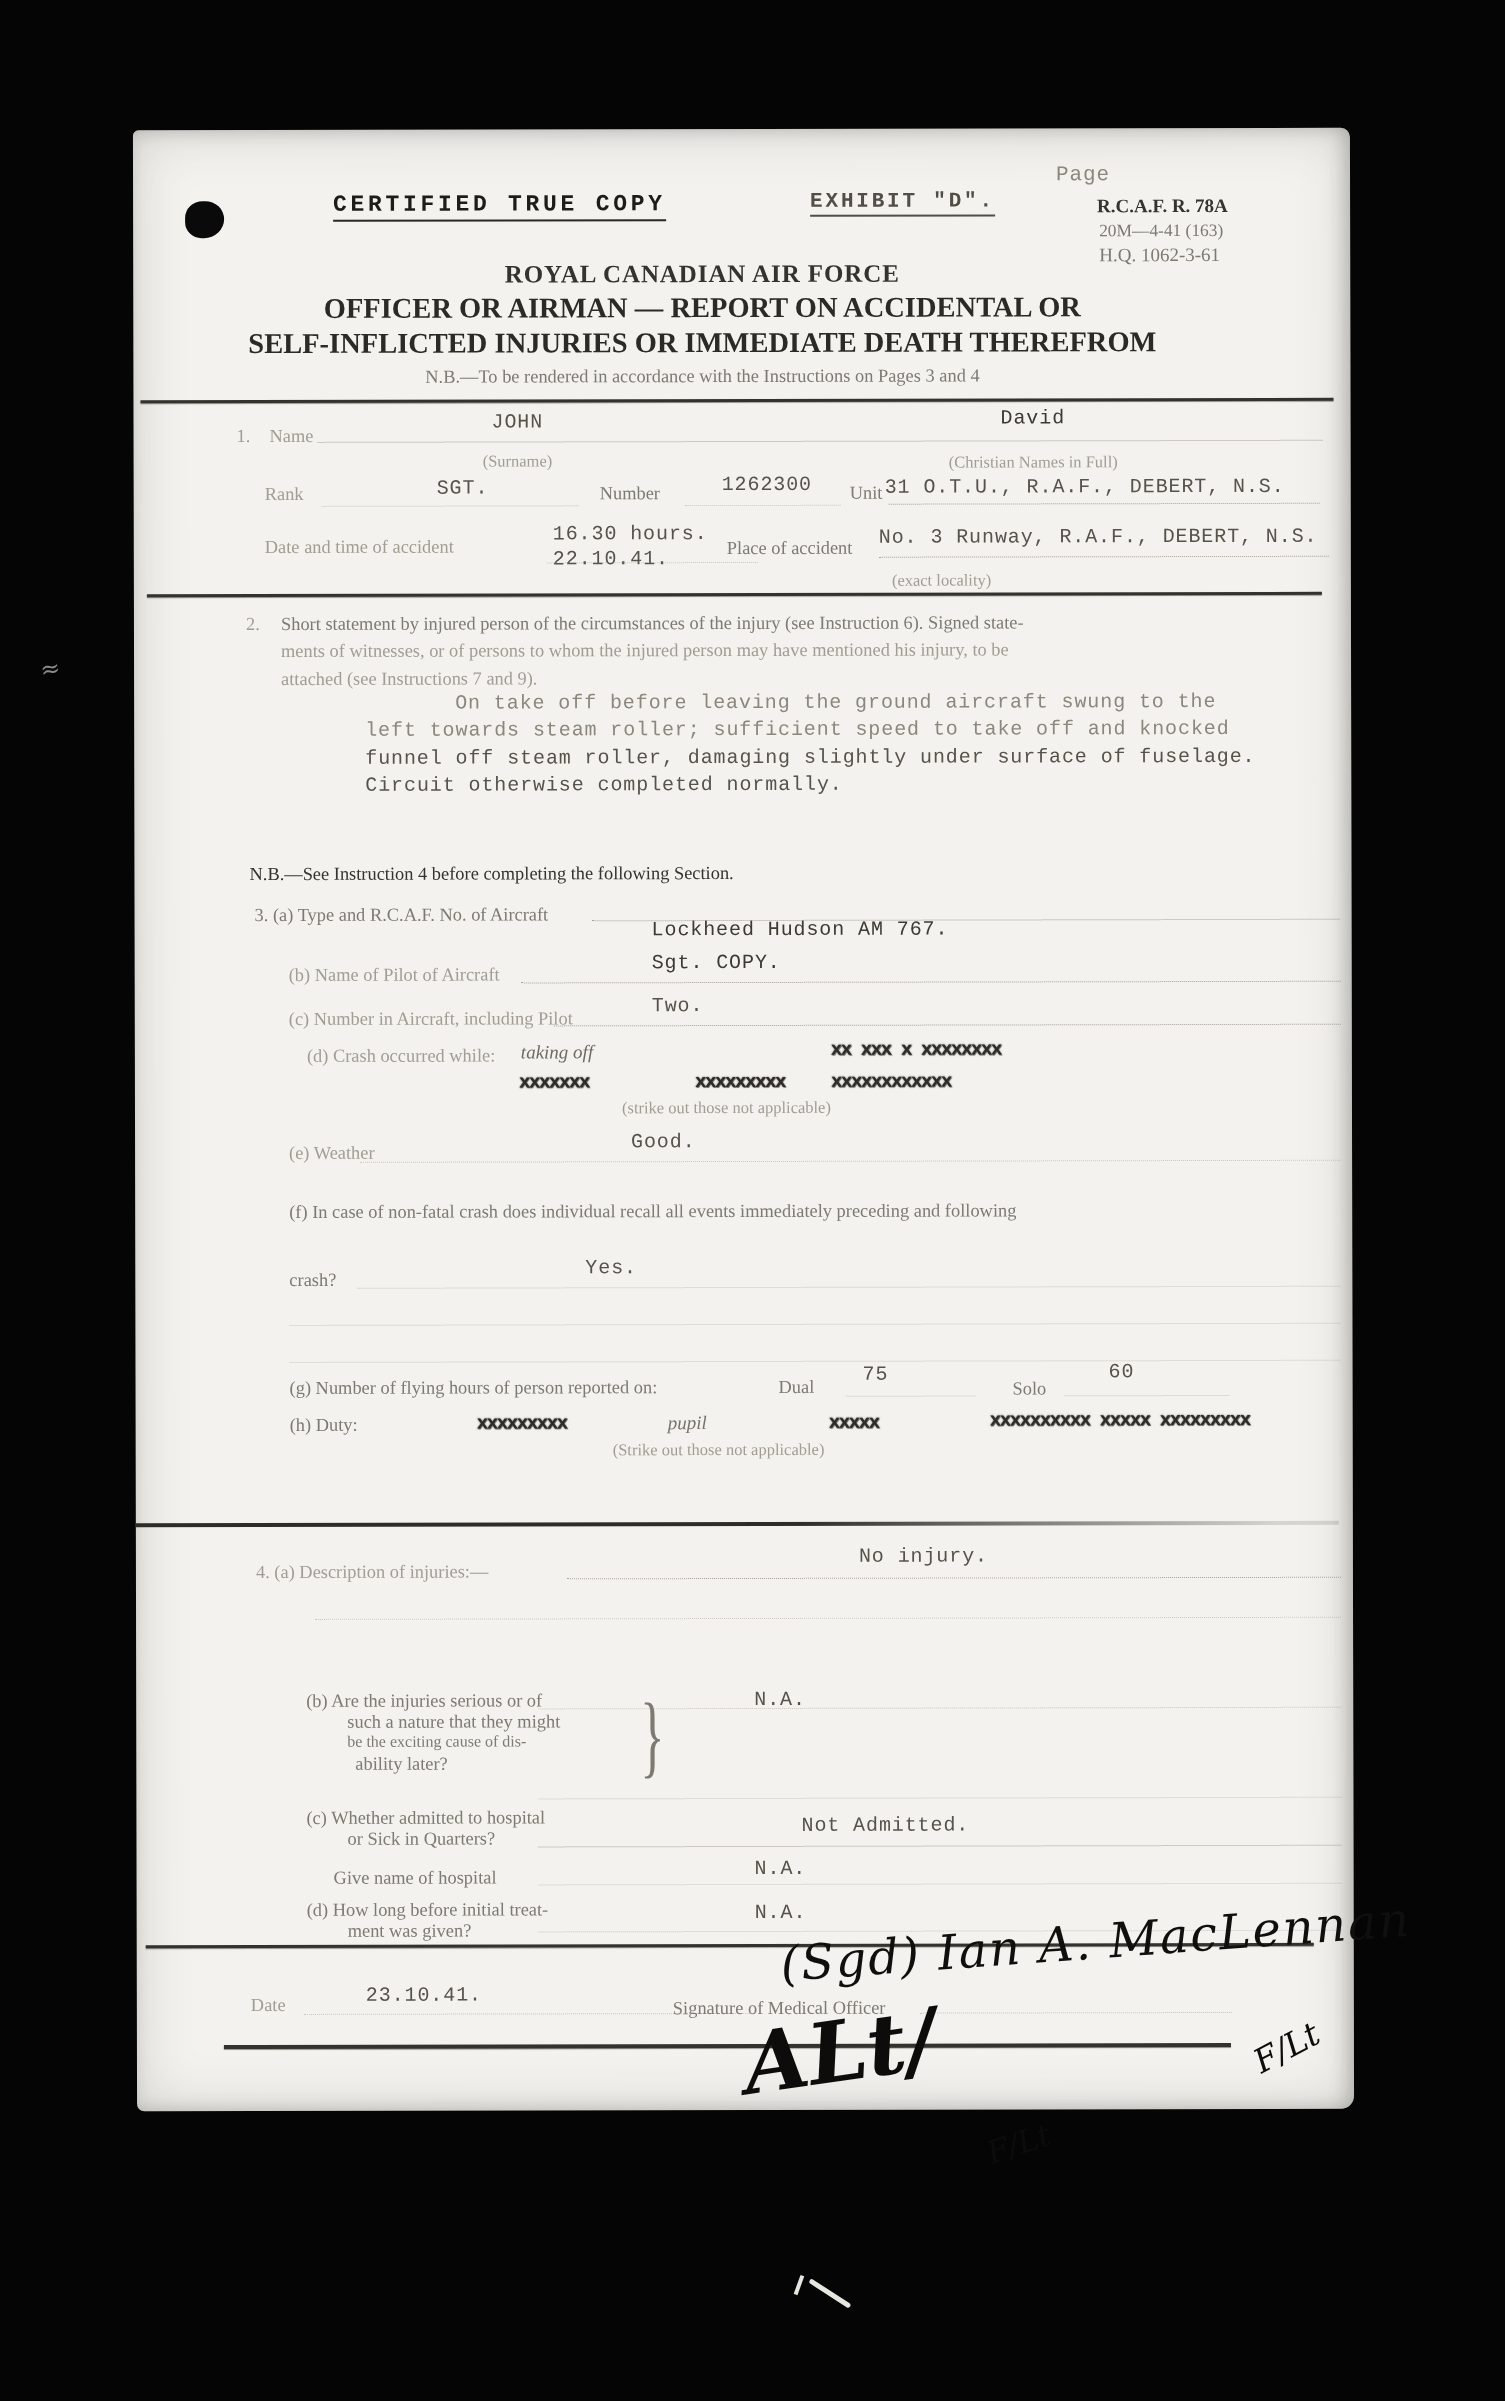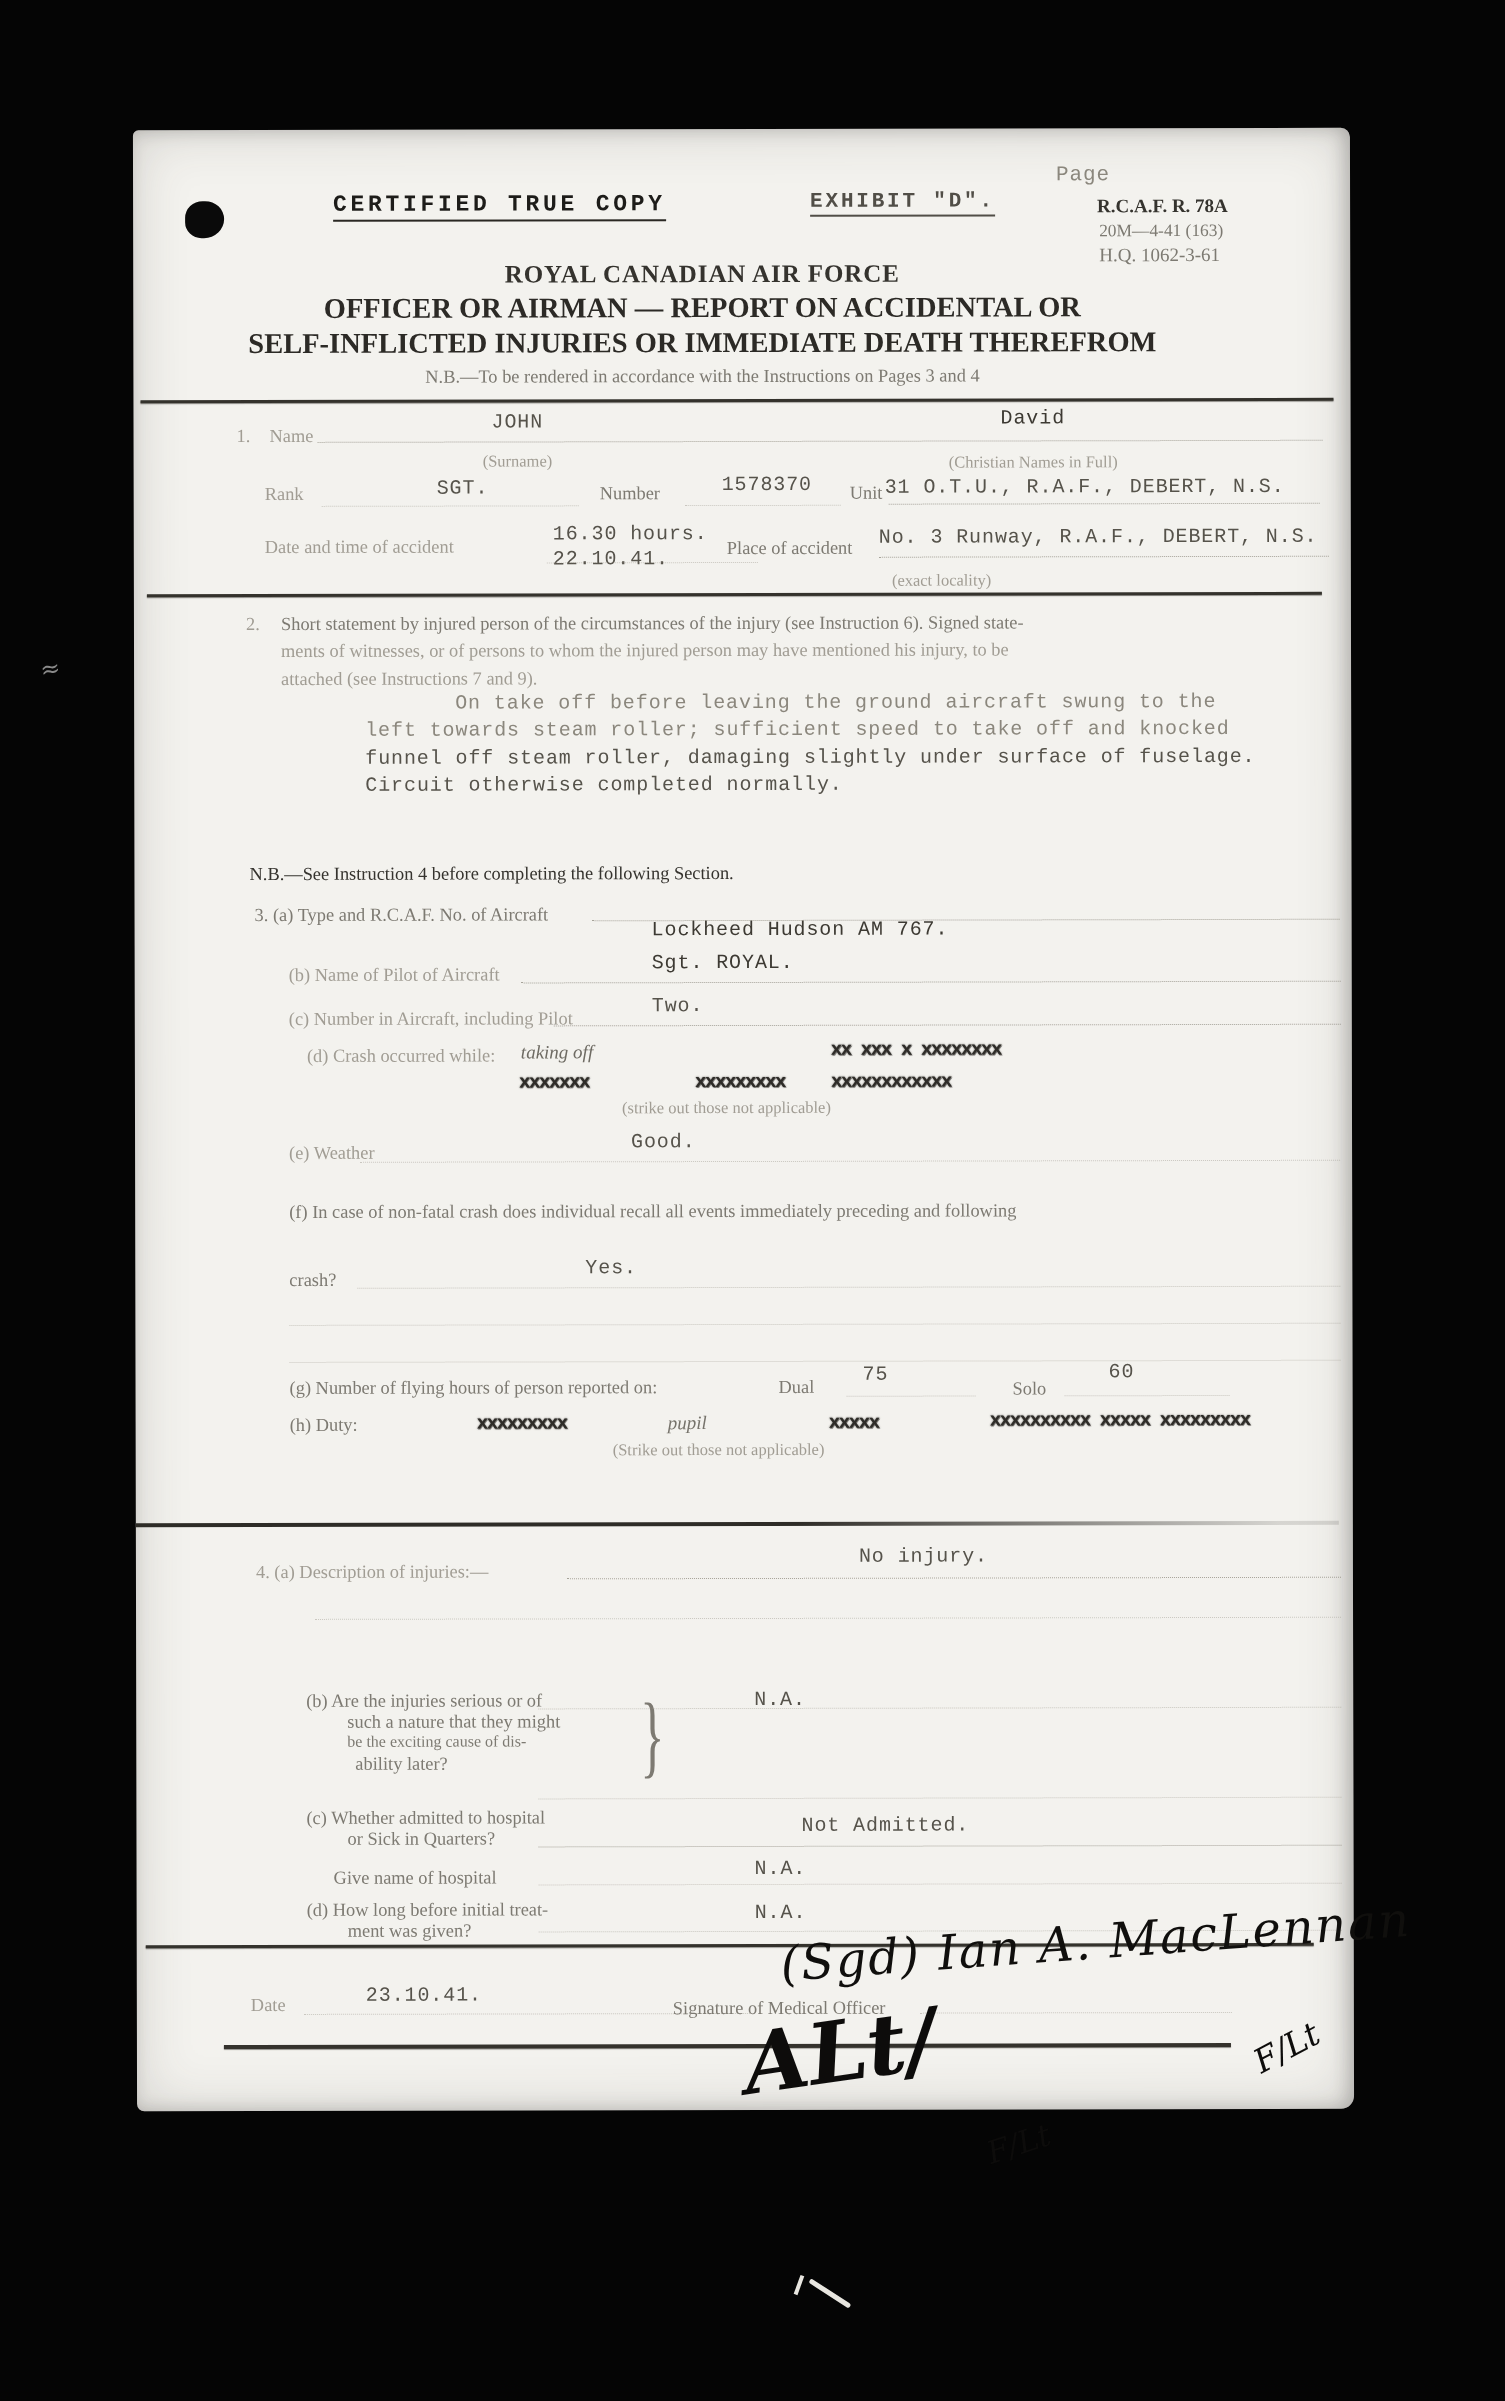--- a/index.html
+++ b/index.html
@@ -56,21 +56,21 @@
   <div class="abs mono typed" style="left:358px;top:281px;font-size:20px;">JOHN</div>
   <div class="abs mono typed-dark" style="left:867px;top:278px;font-size:20px;">David</div>
   <div class="abs dotline" style="left:184px;top:312px;width:1005px;"></div>
   <div class="abs serif faint" style="left:349px;top:322px;font-size:16.5px;">(Surname)</div>
   <div class="abs serif faint" style="left:815px;top:324px;font-size:16.5px;">(Christian Names in Full)</div>
 
   <div class="abs serif faint" style="left:131px;top:354px;font-size:18.4px;">Rank</div>
   <div class="abs mono typed" style="left:303px;top:347px;font-size:20px;">SGT.</div>
   <div class="abs dotline-faint" style="left:188px;top:376px;width:257px;"></div>
   <div class="abs serif mid" style="left:466px;top:354px;font-size:18.4px;">Number</div>
-  <div class="abs mono typed" style="left:588px;top:344px;font-size:20px;">1578370</div>
+  <div class="abs mono typed" style="left:588px;top:344px;font-size:20px;">1262300</div>
   <div class="abs dotline-faint" style="left:551px;top:376px;width:156px;"></div>
   <div class="abs serif mid" style="left:716px;top:354px;font-size:18.4px;">Unit</div>
   <div class="abs mono typed" style="left:751px;top:347px;font-size:20px;">31 O.T.U., R.A.F., DEBERT, N.S.</div>
   <div class="abs dotline" style="left:755px;top:375px;width:431px;"></div>
 
   <div class="abs serif faint" style="left:131px;top:407px;font-size:18.4px;">Date and time of accident</div>
   <div class="abs mono typed" style="left:419px;top:393px;font-size:20px;">16.30 hours.</div>
   <div class="abs mono typed" style="left:419px;top:418px;font-size:20px;">22.10.41.</div>
   <div class="abs dotline-faint" style="left:413px;top:433px;width:211px;"></div>
   <div class="abs serif mid" style="left:593px;top:409px;font-size:18.4px;">Place of accident</div>
@@ -89,21 +89,21 @@
   <div class="abs mono typed" style="left:231px;top:617px;font-size:20px;">funnel off steam roller, damaging slightly under surface of fuselage.</div>
   <div class="abs mono typed" style="left:231px;top:644px;font-size:20px;">Circuit otherwise completed normally.</div>
 
   <div class="abs serif dark" style="left:115px;top:734px;font-size:18.4px;">N.B.—See Instruction 4 before completing the following Section.</div>
 
   <div class="abs serif mid" style="left:120px;top:775px;font-size:18.4px;">3.  (a)  Type and R.C.A.F. No. of Aircraft</div>
   <div class="abs mono typed-dark" style="left:517px;top:789px;font-size:20px;">Lockheed Hudson AM 767.</div>
   <div class="abs dotline" style="left:457px;top:791px;width:748px;"></div>
 
   <div class="abs serif faint" style="left:154px;top:835px;font-size:18.4px;">(b)  Name of Pilot of Aircraft</div>
-  <div class="abs mono typed-dark" style="left:517px;top:822px;font-size:20px;">Sgt. ROYAL.</div>
+  <div class="abs mono typed-dark" style="left:517px;top:822px;font-size:20px;">Sgt. COPY.</div>
   <div class="abs dotline" style="left:386px;top:853px;width:820px;"></div>
 
   <div class="abs serif faint" style="left:154px;top:879px;font-size:18.4px;">(c)  Number in Aircraft, including Pilot</div>
   <div class="abs mono typed" style="left:517px;top:865px;font-size:20px;">Two.</div>
   <div class="abs dotline" style="left:419px;top:896px;width:787px;"></div>
 
   <div class="abs serif faint" style="left:154px;top:916px;font-size:18.4px;margin-left:18px;">(d)  Crash occurred while:</div>
   <div class="abs serif" style="left:386px;top:912px;font-size:19px;font-style:italic;color:#6e6b63;">taking off</div>
   <div class="abs mono struck" style="left:696px;top:910px;font-size:19px;">xx xxx x xxxxxxxx</div>
   <div class="abs mono struck" style="left:384px;top:942px;font-size:19px;">xxxxxxx</div>

